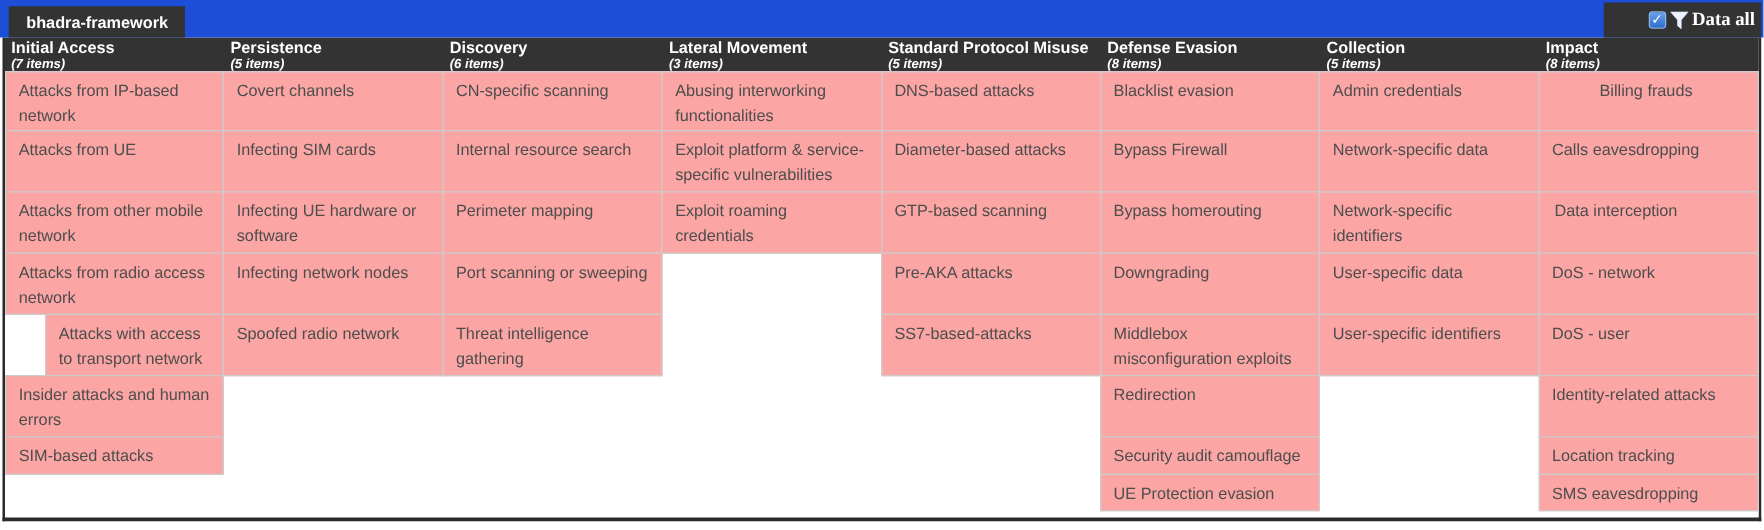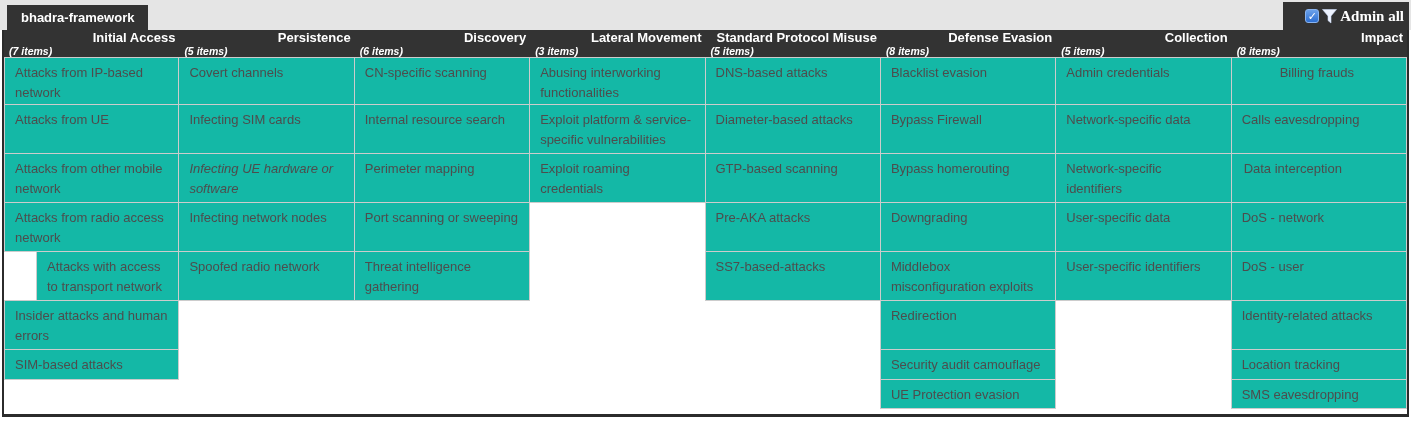--- a/index.html
+++ b/index.html
@@ -7,21 +7,21 @@
     position:relative;
     width:1411px;height:424px;
     background:#fff;
     font-family:"Liberation Sans","DejaVu Sans",sans-serif;
     overflow:hidden;
   }
   
   .topbar{
     position:relative;
     height:30px;
-    background:#e5e5e5;
+    background:#1d4ed8;
   }
   .tab{
     position:absolute;
     left:7px;top:5px;
     height:25px;
     background:#333333;
     color:#ffffff;
     font-size:13px;font-weight:bold;
     line-height:25px;
     padding:0 14px;
@@ -75,57 +75,56 @@
     height:27px;
   }
   .hcell{
     padding:1px 4px 0 5px;
     overflow:hidden;
     color:#ffffff;
   }
   .hname{
     font-size:13px;font-weight:bold;line-height:14px;
     white-space:nowrap;
-    text-align:right;
   }
   .hcount{
     font-size:10.5px;font-style:italic;font-weight:bold;line-height:12px;
   }
   .matrix{
     display:grid;
     grid-template-columns:repeat(8,1fr);
     grid-template-rows:48px 49px 49px 49px 49px 49px 30px 29px;
     background:#ffffff;
   }
   .cell{
     border:1px solid #cccccc;
     box-sizing:border-box;
     padding:5px 10px 0 10px;
     font-size:13px;
     line-height:20px;
     color:#4d4d4d;
     overflow:hidden;
-    background:#14b8a6;
+    background:#fca5a5;
     cursor:default;
   }
 </style>
 </head>
 <body>
 
 <div class="stage">
 
   <div class="topbar">
     <div class="tab">bhadra-framework</div>
 
     <div class="controls">
       <div class="checkbox">✓</div>
       <svg class="funnel" width="15" height="15" viewBox="0 0 15 15">
         <polygon points="0.5,0.5 14.5,0.5 9,7 9,14 6,11.6 6,7" fill="#eef3ff" stroke="#c9d8f5" stroke-width="0.6"></polygon>
       </svg>
-      <span class="showall-label">Admin all</span>
+      <span class="showall-label">Data all</span>
     </div>
   </div>
 
   <div class="panel">
     <div class="header-row">
         <div class="hcell">
           <div class="hname">Initial Access</div>
           <div class="hcount">(7 items)</div>
         </div>
         <div class="hcell">
@@ -160,21 +159,21 @@
     <div class="matrix">
         <div class="cell" style="grid-area: 1 / 1;"><span>Attacks from IP-based network</span></div>
         <div class="cell" style="grid-area: 2 / 1; margin-top: -1px;"><span>Attacks from UE</span></div>
         <div class="cell" style="grid-area: 3 / 1; margin-top: -1px;"><span>Attacks from other mobile network</span></div>
         <div class="cell" style="grid-area: 4 / 1; margin-top: -1px;"><span>Attacks from radio access network</span></div>
         <div class="cell" style="grid-area: 5 / 1; margin-top: -1px; margin-left: 32px;"><span>Attacks with access to transport network</span></div>
         <div class="cell" style="grid-area: 6 / 1; margin-top: -1px;"><span>Insider attacks and human errors</span></div>
         <div class="cell" style="grid-area: 7 / 1; margin-top: -1px;"><span>SIM-based attacks</span></div>
         <div class="cell" style="grid-area: 1 / 2; margin-left: -1px;"><span>Covert channels</span></div>
         <div class="cell" style="grid-area: 2 / 2; margin-left: -1px; margin-top: -1px;"><span>Infecting SIM cards</span></div>
-        <div class="cell" style="grid-area: 3 / 2; margin-left: -1px; margin-top: -1px; font-style: italic;"><span>Infecting UE hardware or software</span></div>
+        <div class="cell" style="grid-area: 3 / 2; margin-left: -1px; margin-top: -1px;"><span>Infecting UE hardware or software</span></div>
         <div class="cell" style="grid-area: 4 / 2; margin-left: -1px; margin-top: -1px;"><span>Infecting network nodes</span></div>
         <div class="cell" style="grid-area: 5 / 2; margin-left: -1px; margin-top: -1px;"><span>Spoofed radio network</span></div>
         <div class="cell" style="grid-area: 1 / 3; margin-left: -1px;"><span>CN-specific scanning</span></div>
         <div class="cell" style="grid-area: 2 / 3; margin-left: -1px; margin-top: -1px;"><span>Internal resource search</span></div>
         <div class="cell" style="grid-area: 3 / 3; margin-left: -1px; margin-top: -1px;"><span>Perimeter mapping</span></div>
         <div class="cell" style="grid-area: 4 / 3; margin-left: -1px; margin-top: -1px;"><span>Port scanning or sweeping</span></div>
         <div class="cell" style="grid-area: 5 / 3; margin-left: -1px; margin-top: -1px;"><span>Threat intelligence gathering</span></div>
         <div class="cell" style="grid-area: 1 / 4; margin-left: -1px;"><span>Abusing interworking functionalities</span></div>
         <div class="cell" style="grid-area: 2 / 4; margin-left: -1px; margin-top: -1px;"><span>Exploit platform &amp; service-specific vulnerabilities</span></div>
         <div class="cell" style="grid-area: 3 / 4; margin-left: -1px; margin-top: -1px;"><span>Exploit roaming credentials</span></div>

